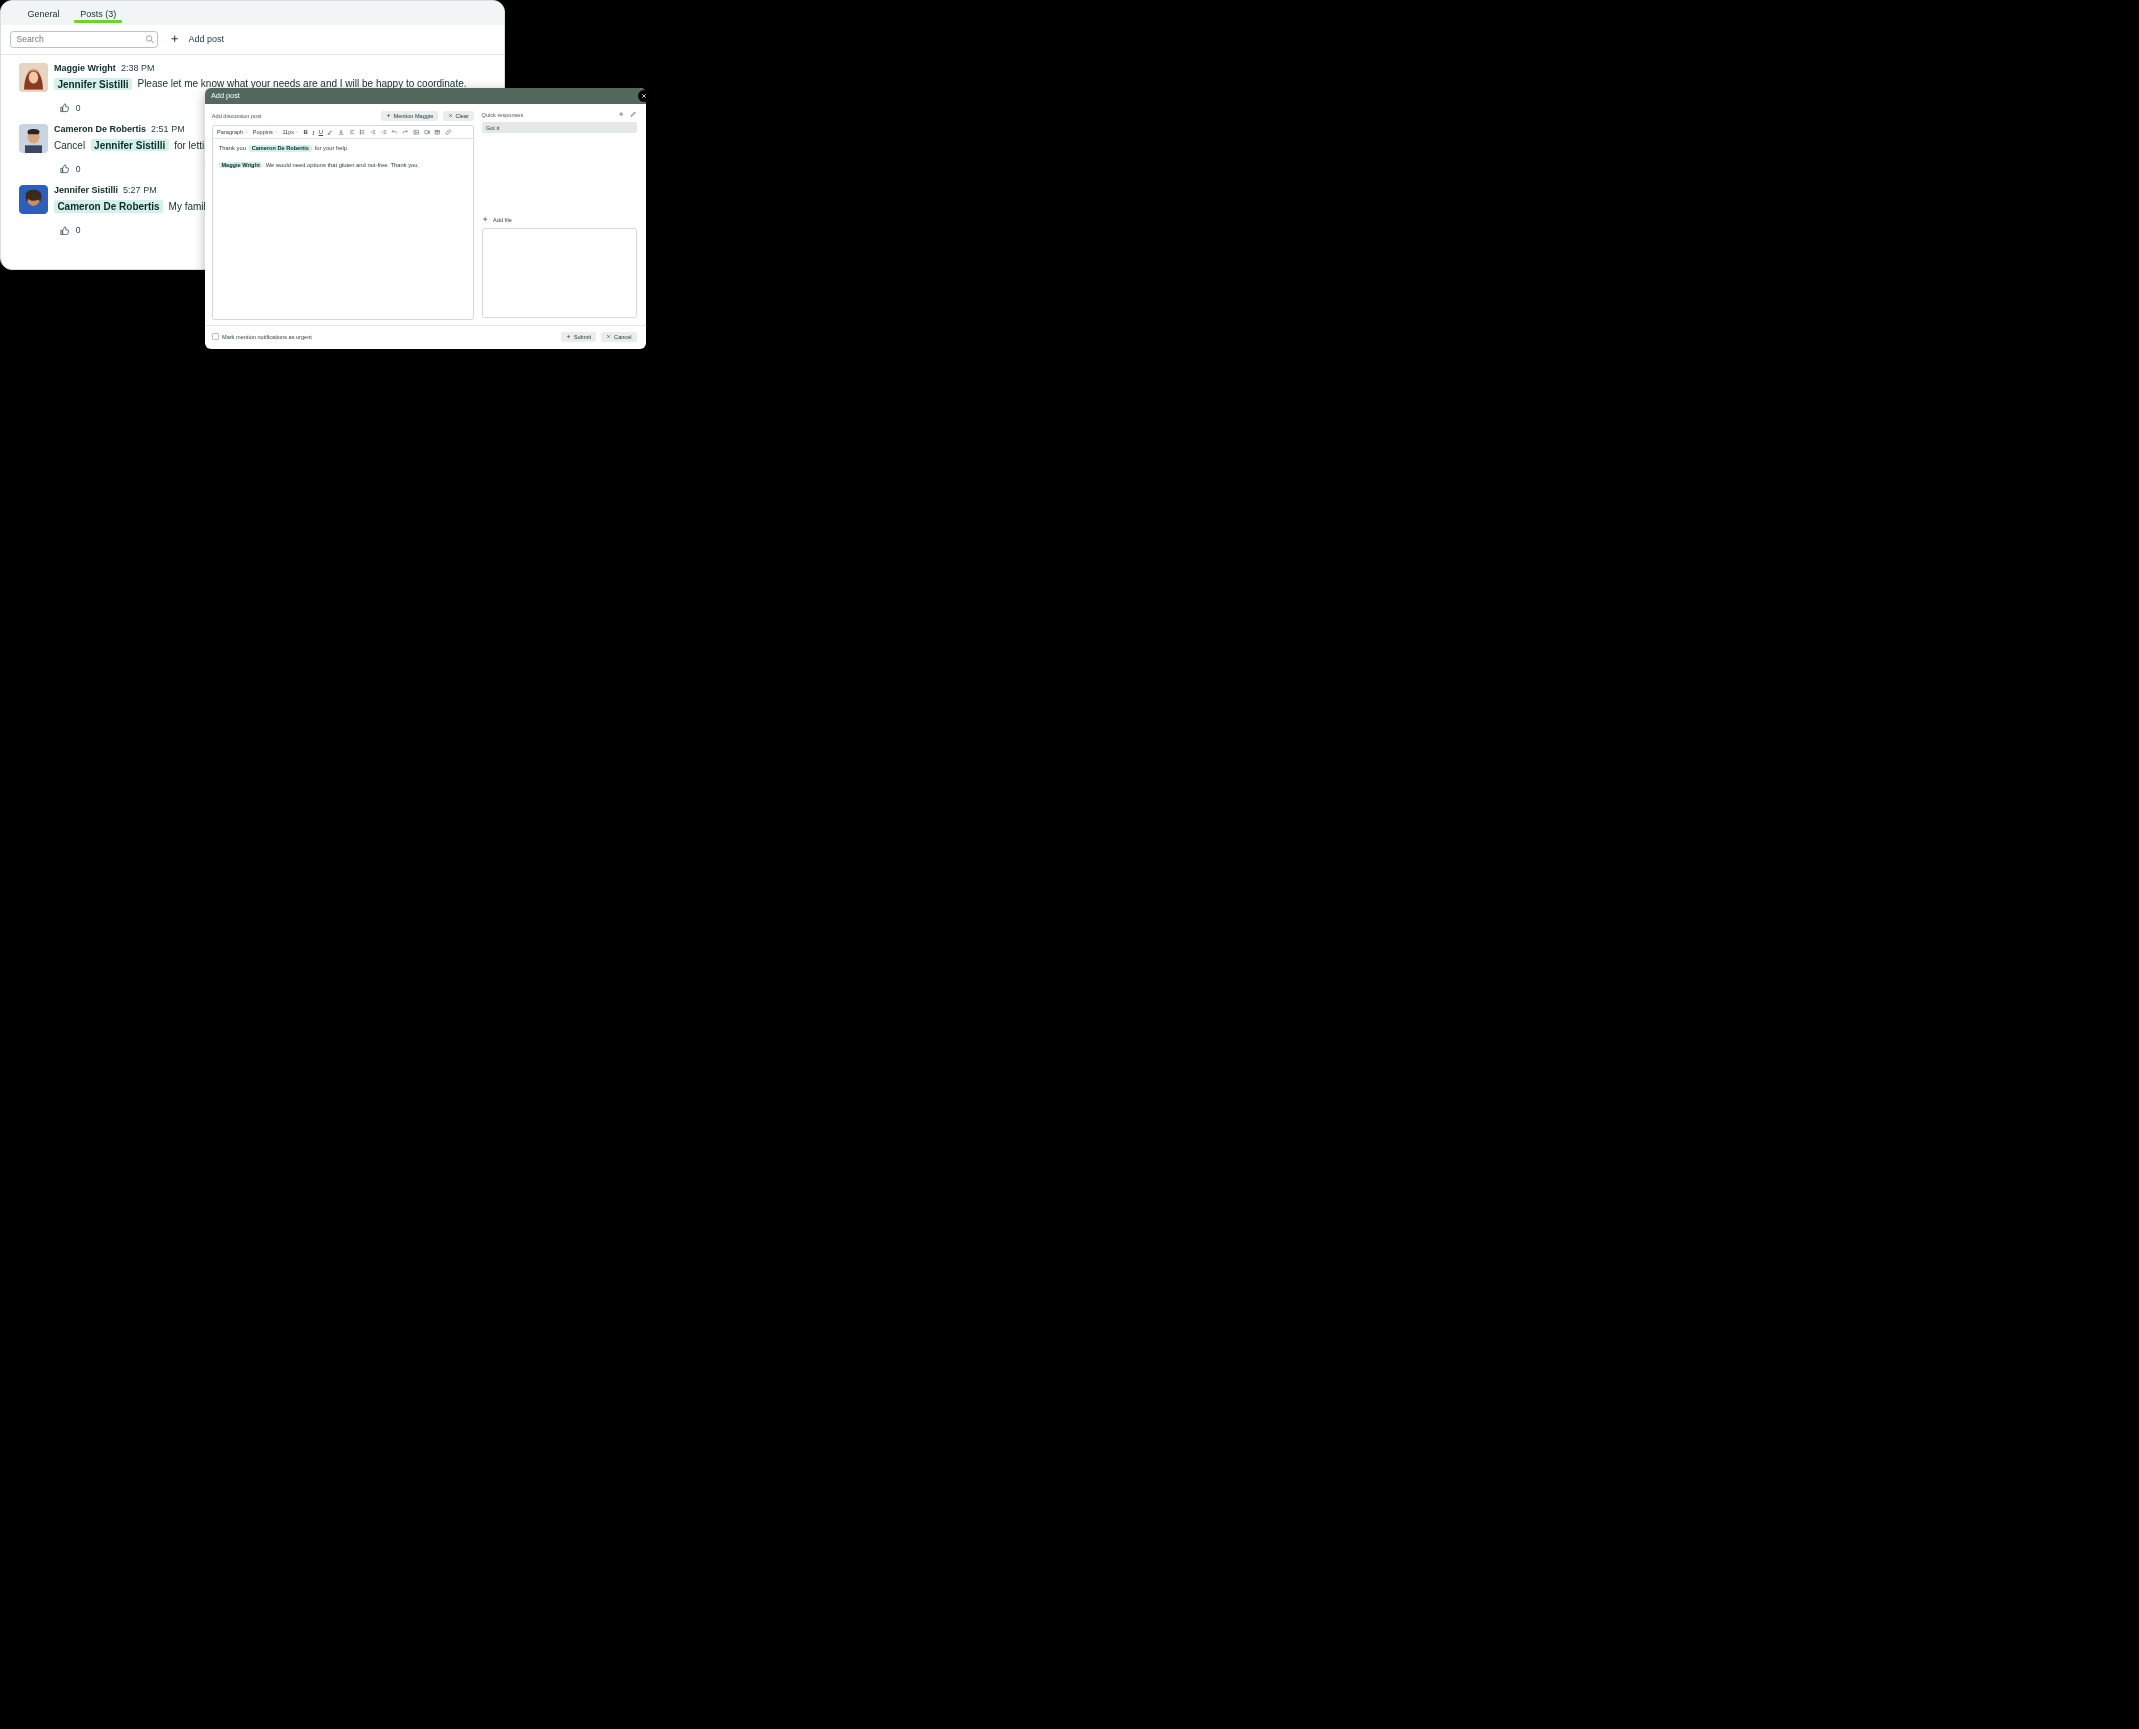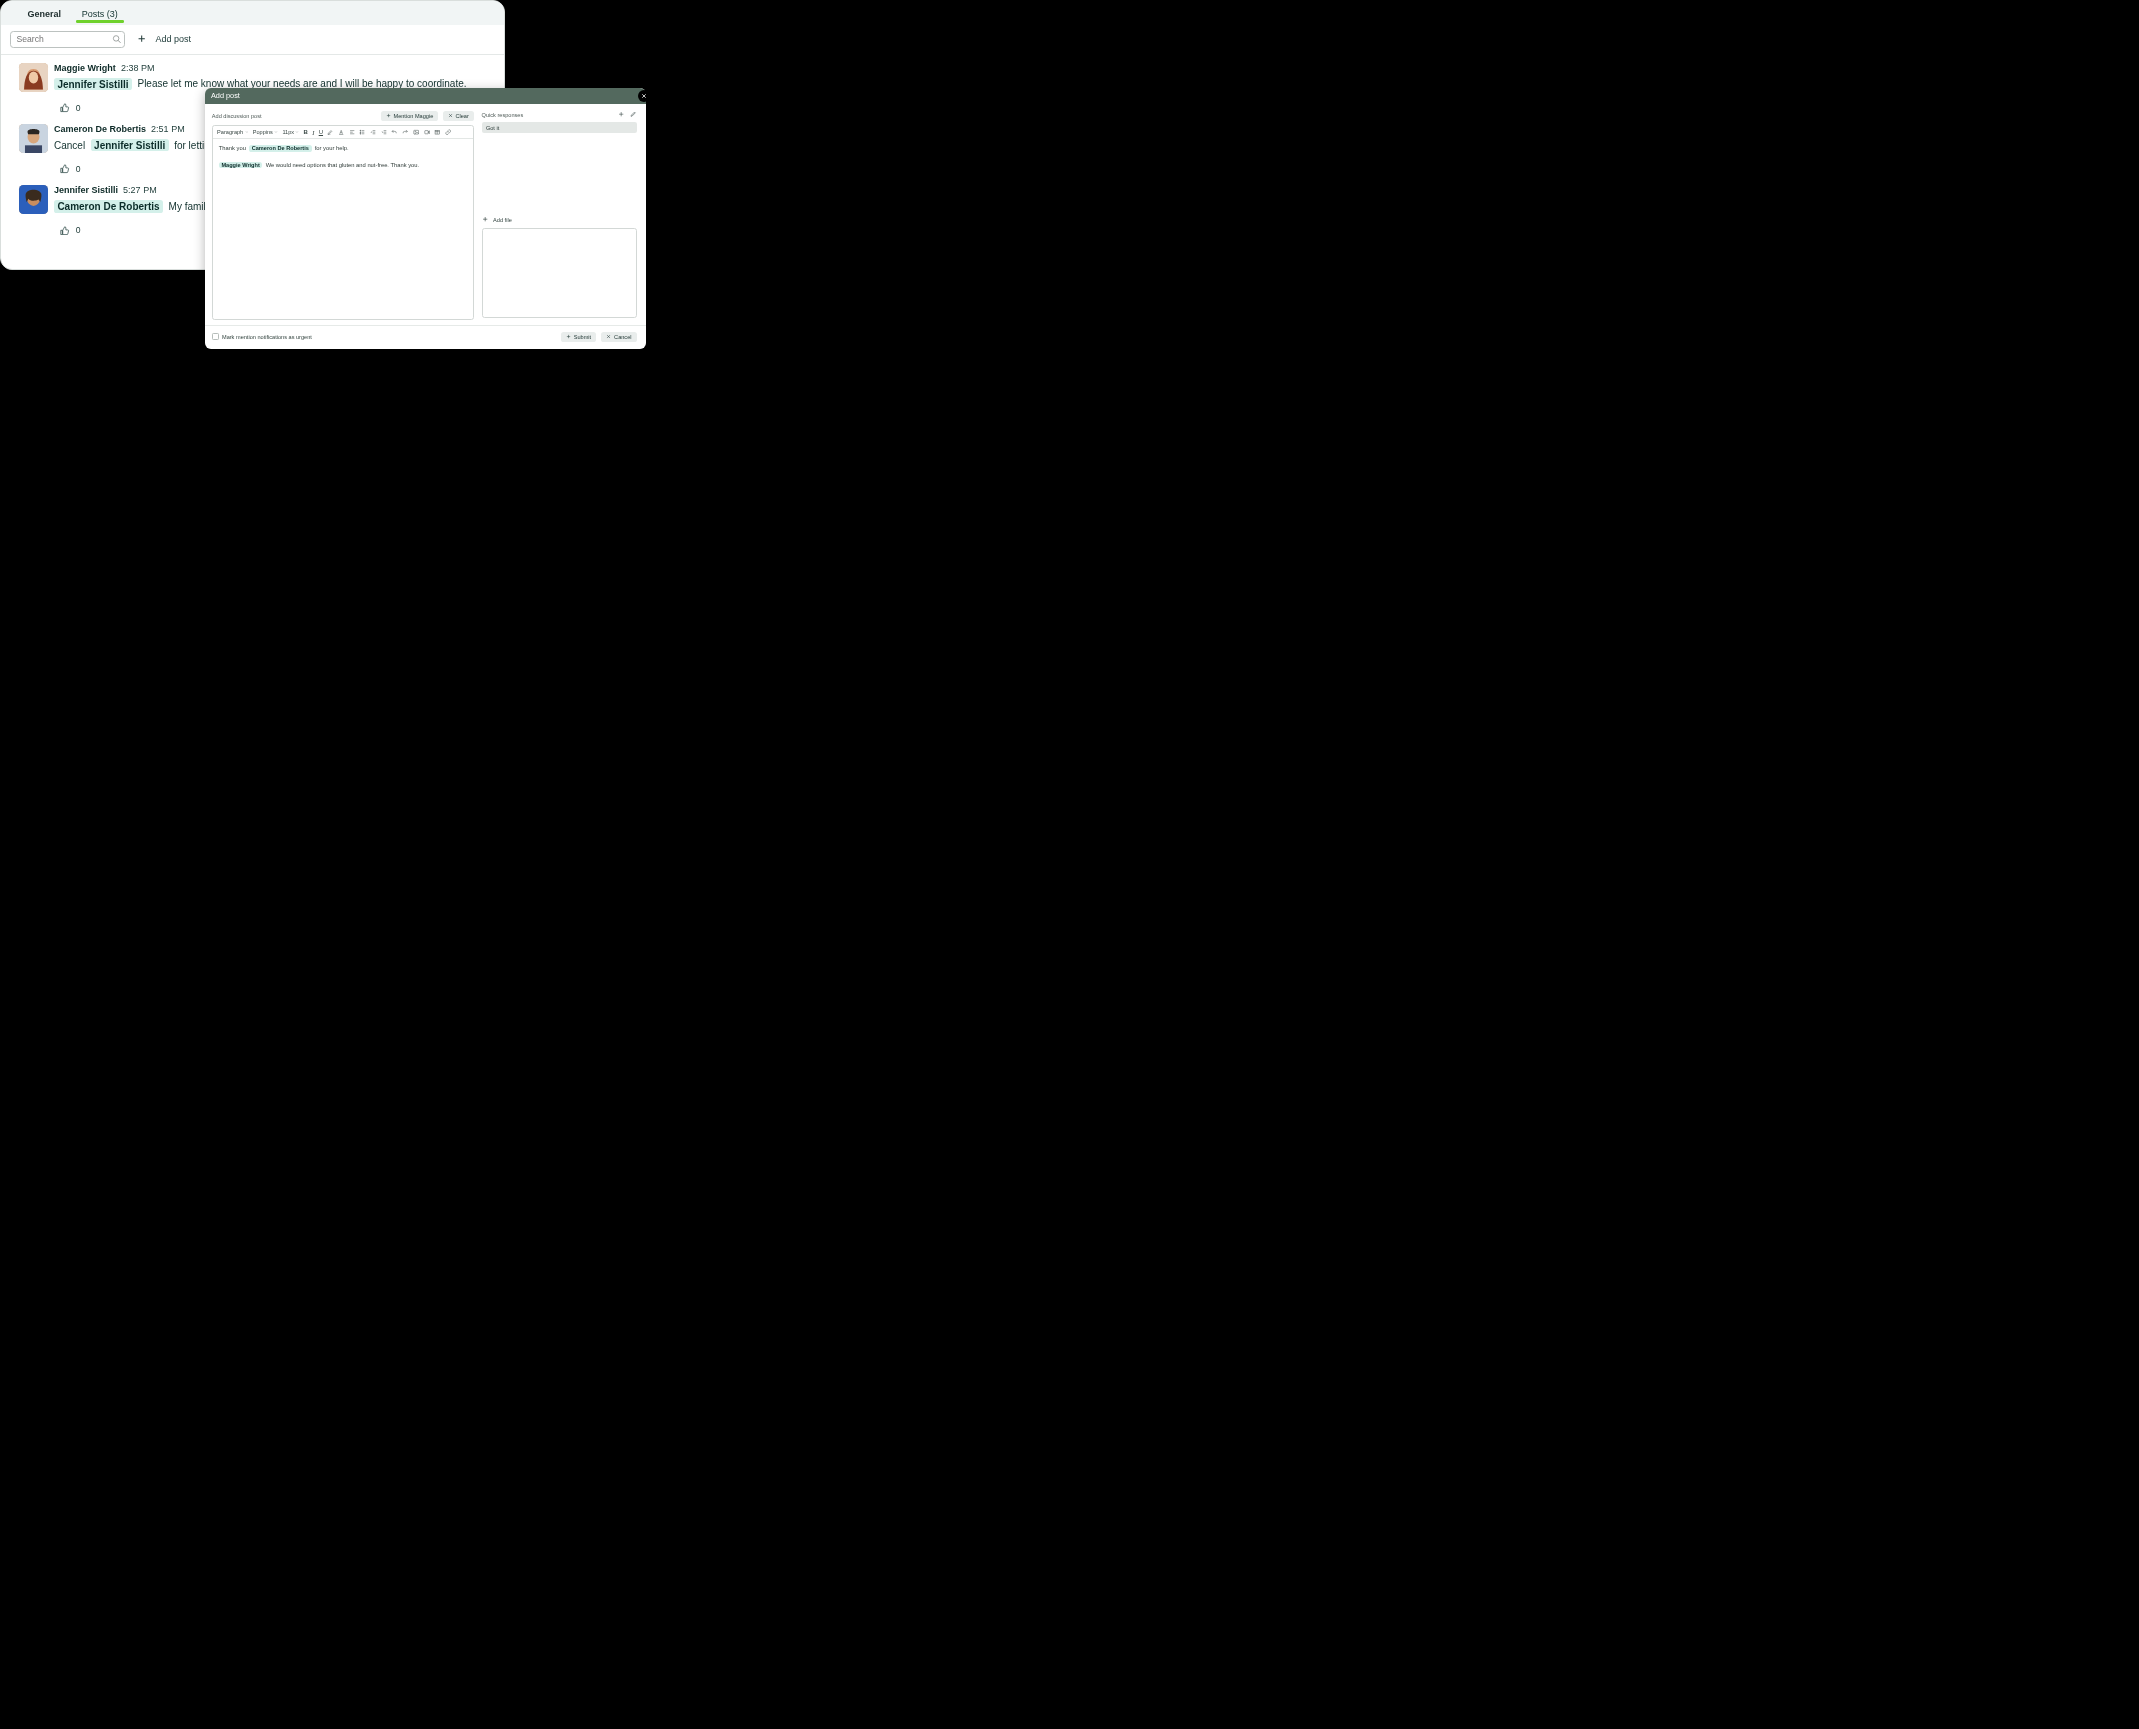--- a/index.html
+++ b/index.html
@@ -27,40 +27,40 @@
   }
   .tabs {
     display: flex;
     background: #f1f5f5;
     padding: 0 16.3px;
     height: 23.5px;
     align-items: flex-end;
     font-size: 9px;
   }
   .tab { padding: 5.1px 10.3px 6px; cursor: pointer; color: #1c2b2b; font-weight: 600; }
-  .tab.inactive { font-weight: 700; }
+  .tab.inactive { font-weight: 400; }
   .tab.active { position: relative; font-weight: 400; color: #12322f; }
   .tab.active::after {
     content: "";
     position: absolute;
     left: 4.3px; right: 4.3px; bottom: 1.7px;
     height: 2.6px;
     background: #6fd12c;
     border-radius: 1.3px;
   }
   .toolbar-row {
     display: flex;
     align-items: center;
     gap: 12px;
     padding: 6px 9.4px;
     border-bottom: 0.4px solid #e4e8e7;
   }
   .search-wrap {
     position: relative;
-    width: 115px;
+    width: 148px;
   }
   .search-input {
     width: 100%;
     height: 17px;
     border: 0.4px solid #bcc2c0;
     border-radius: 3.4px;
     font-size: 8.6px;
     padding: 0 17px 0 5.1px;
     color: #7a8280;
   }

